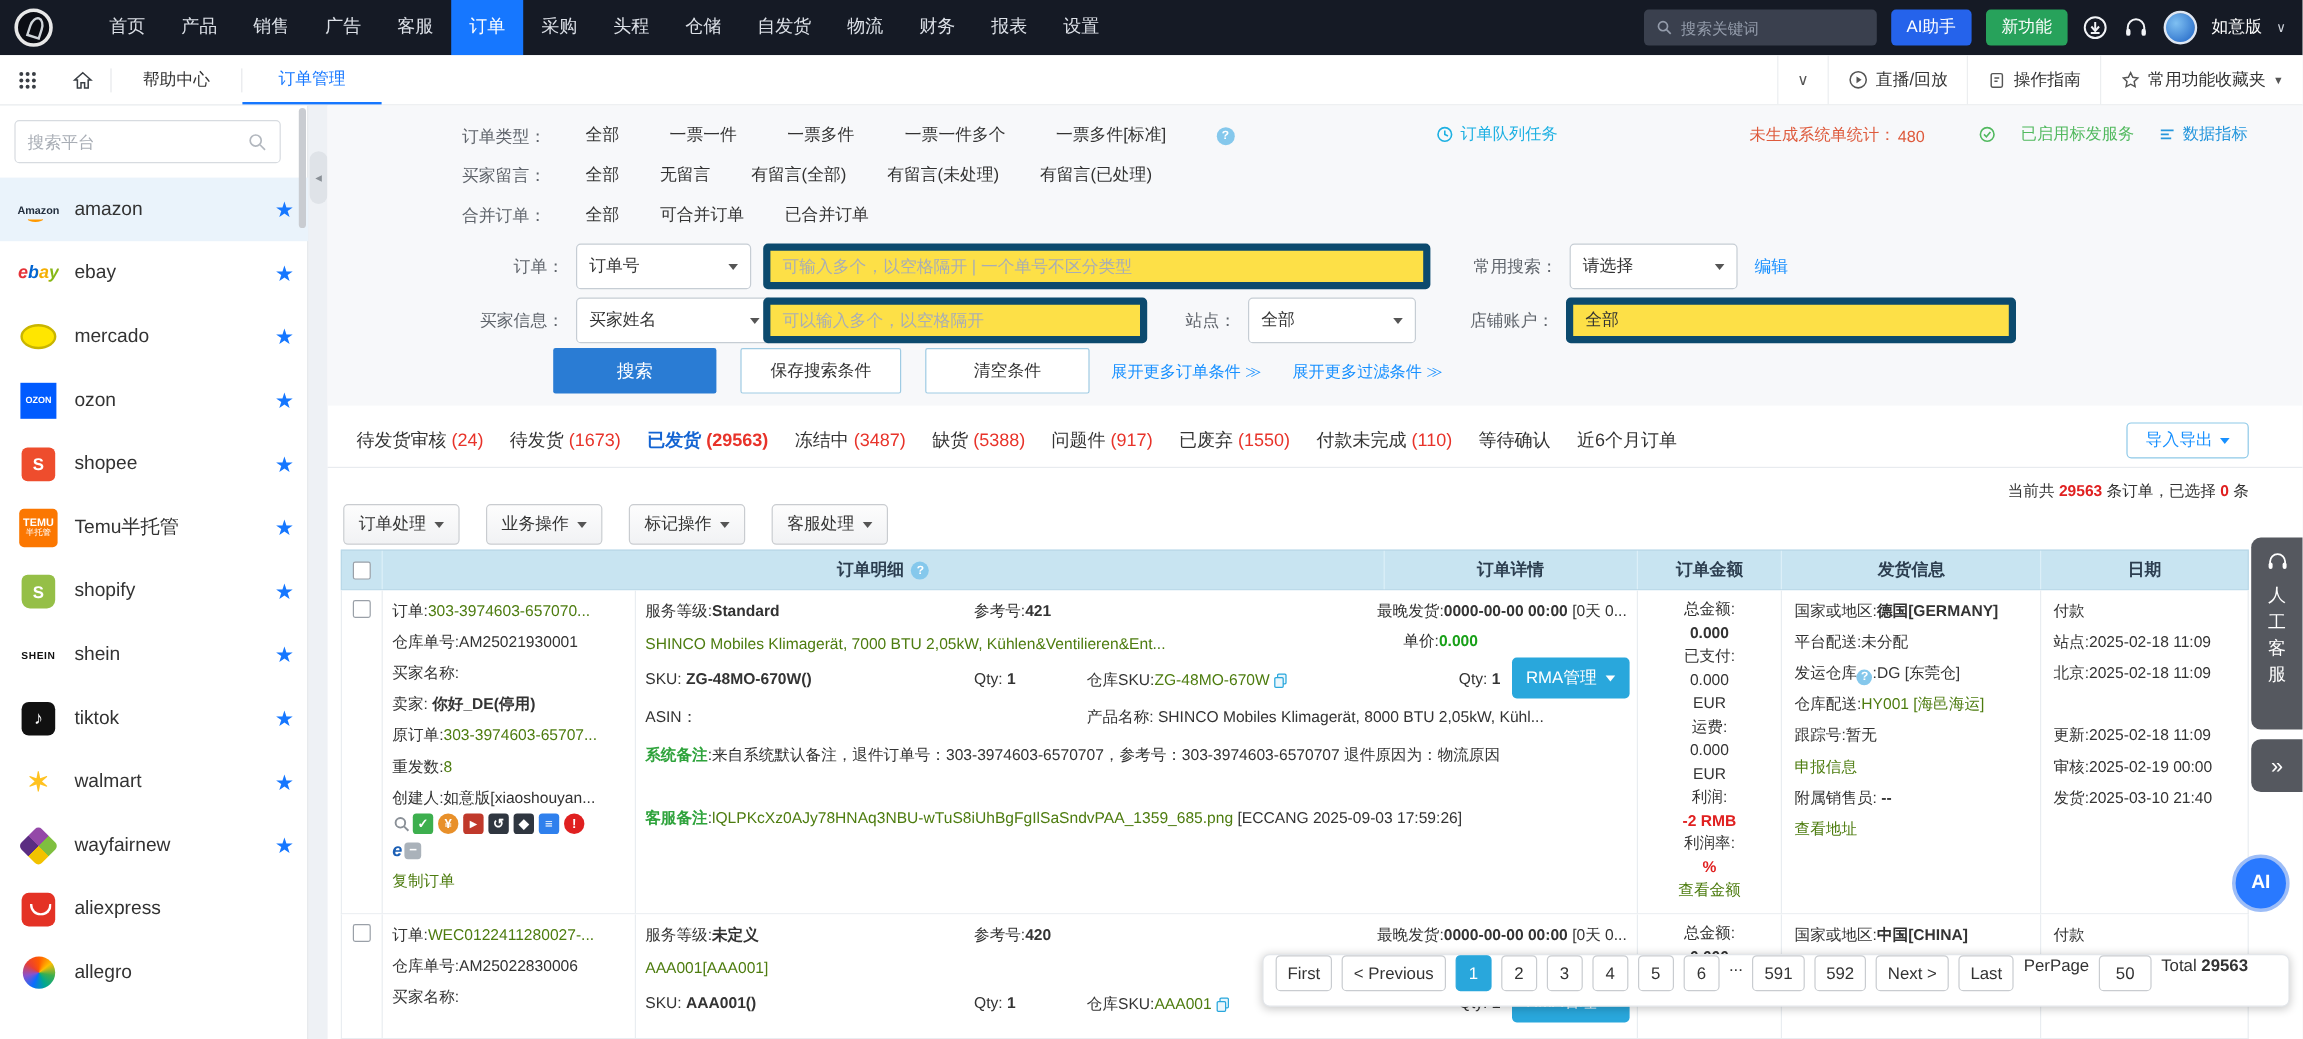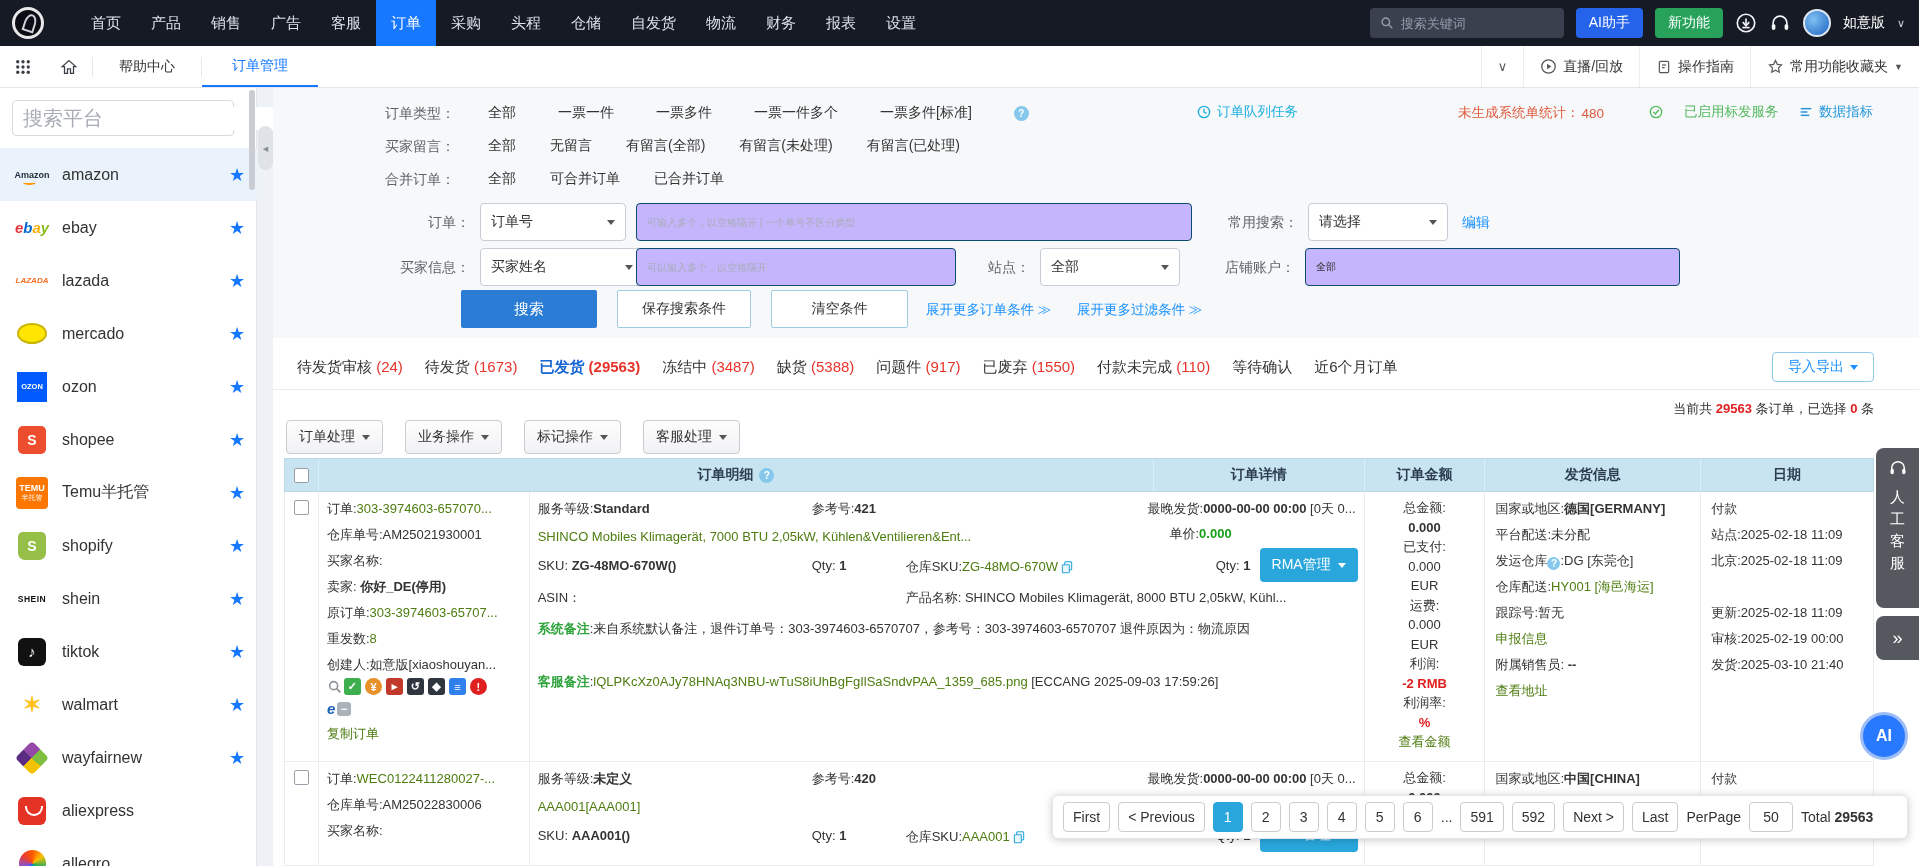--- a/index.html
+++ b/index.html
@@ -29,21 +29,21 @@
 .tb-div{width:1px;height:20px;background:#e6e8eb}
 .tb-item{padding:0 26px;font-size:14px;color:#333;height:100%;display:flex;align-items:center;cursor:pointer}
 .tb-tab{padding:0 30px;font-size:14px;color:#1677ff;height:100%;display:flex;align-items:center;border-bottom:2px solid #1677ff;cursor:pointer}
 .tabbar-right{margin-left:auto;display:flex;align-items:center;height:100%}
 .tbr{display:flex;align-items:center;gap:6px;font-size:14px;color:#333;padding:0 16px;height:100%;border-left:1px solid #eceef0;cursor:pointer;white-space:nowrap}
 .tbr svg{color:#555}
 .carext{font-size:9px;color:#555}
 
 .sidebar{position:absolute;left:0;top:88px;width:257px;height:778px;background:#fff;border-right:1px solid #e2e5e9}
 .sb-search{position:absolute;left:12px;top:12px;width:222px;height:36px;border:1px solid #d7dbe0;border-radius:4px;display:flex;align-items:center;padding:0 10px}
-.sb-search input{border:none;outline:none;flex:1;font-size:20px;color:#1d4ed8}
+.sb-search input{border:none;outline:none;flex:1;font-size:14px;color:#1d4ed8}
 .sb-search input::placeholder{color:#a8adb5}
 .sb-search svg{color:#b3b8bf}
 .plat-list{position:absolute;left:0;top:60px;width:257px}
 .plat{height:53px;display:flex;align-items:center;padding-left:16px;cursor:pointer}
 .plat.active{background:#eaf3fb}
 .plat-icon{width:32px;height:32px;display:flex;align-items:center;justify-content:center;margin-right:14px;flex-direction:column;flex-shrink:0}
 .plat-name{font-size:16px;color:#333;flex:1;white-space:nowrap}
 .plat-star{width:40px;text-align:center;cursor:pointer}
 .plat-star::after{content:"★";color:#1677ff;font-size:18px}
 .plat.nostar .plat-star::after{content:""}
@@ -76,21 +76,21 @@
 .fopt{cursor:pointer;white-space:nowrap}
 .qmark{width:15px;height:15px;border-radius:50%;background:#85c8ec;color:#fff;font-size:10px;font-weight:bold;display:inline-flex;align-items:center;justify-content:center;cursor:pointer}
 .qmark::after{content:"?"}
 .linkish{cursor:pointer;white-space:nowrap;display:flex;align-items:center;gap:5px;position:absolute;font-size:13.5px}
 .c-cyan{color:#1db0e2}
 .c-orange{color:#de5a3c}
 .c-green{color:#52b95f}
 .c-blue{color:#2596dc}
 .fselect{position:absolute;height:38px;background:#fff;border:1px solid #c6cdd4;border-radius:4px;display:flex;align-items:center;justify-content:space-between;padding:0 10px;font-size:14px;color:#333;cursor:pointer}
 .fselect::after{content:"";width:0;height:0;border-left:4px solid transparent;border-right:4px solid transparent;border-top:5px solid #555}
-.finput{position:absolute;height:38px;background:#c4b5fd;border:1px solid #0c4a6e;border-radius:4px;font-size:10px;color:#333;padding:0 10px;outline:none}
+.finput{position:absolute;height:38px;background:#fde047;border:6px solid #0c4a6e;border-radius:4px;font-size:14px;color:#333;padding:0 10px;outline:none}
 .finput::placeholder{color:#a8adb5}
 .btn-search{position:absolute;left:461px;top:290px;width:136px;height:38px;background:#2a7cd4;color:#fff;font-size:15px;border:none;border-radius:2px;cursor:pointer}
 .btn-light{position:absolute;height:38px;background:#fff;border:1px solid #9fcbe3;border-radius:2px;color:#333;font-size:14px;cursor:pointer}
 .flink{position:absolute;color:#1890ff;font-size:13.5px;cursor:pointer;white-space:nowrap}
 
 .otabs{position:absolute;left:286px;top:345px;height:44px;display:flex;align-items:center}
 .otab{font-size:15px;color:#333;padding:0 11px;white-space:nowrap;cursor:pointer}
 .otab .cnt{color:#e8332a}
 .otab.cur{color:#1464d2;font-weight:bold}
 .otab.cur .cnt{font-weight:bold}
@@ -115,21 +115,21 @@
 .grn{color:#2fa33c;font-weight:bold}
 .red{color:#e02020;font-weight:bold}
 .price-grn{color:#18a018;font-weight:bold}
 .copyic{display:inline-block;vertical-align:-3px;margin-left:2px}
 .rma{position:absolute;right:6px;top:56px;width:98px;height:34px;background:#29a7dc;border:none;border-radius:4px;color:#fff;font-size:14px;display:flex;align-items:center;justify-content:center;gap:7px;cursor:pointer}
 .rma::after{content:"";width:0;height:0;border-left:4px solid transparent;border-right:4px solid transparent;border-top:5px solid #fff}
 .amt{position:absolute;left:0;top:6px;width:100%;display:flex;flex-direction:column;align-items:center;font-size:13px;color:#333;line-height:19.5px}
 .mini{width:17px;height:17px;border-radius:3px;display:inline-flex;align-items:center;justify-content:center;color:#fff;font-size:11px;font-weight:bold;margin-right:3px}
 .icons-row{position:absolute;left:8px;display:flex;align-items:center}
 
-.pager{position:absolute;left:1052px;top:795px;width:856px;height:44px;background:#fff;border:1px solid #e3e6ea;border-radius:6px;box-shadow:0 1px 8px rgba(0,0,0,.22);display:flex;align-items:center;gap:8px;padding:0 10px;z-index:40}
+.pager{position:absolute;left:1052px;top:795px;width:856px;height:44px;background:#fff;border:1px solid #e3e6ea;border-radius:6px;box-shadow:0 1px 8px rgba(0,0,0,.22);display:flex;gap:8px;padding:0 10px;z-index:40}
 .pbtn{height:30px;min-width:30px;padding:0 9px;border:1px solid #c9ccd0;border-radius:4px;background:#fff;font-size:14px;color:#333;display:flex;align-items:center;justify-content:center;cursor:pointer;white-space:nowrap}
 .pbtn.cur{background:#29a7dc;border-color:#29a7dc;color:#fff}
 .pell{font-size:14px;color:#333}
 .ppinput{width:44px;height:30px;border:1px solid #c9ccd0;border-radius:4px;text-align:center;font-size:14px;color:#333;outline:none}
 .ptotal{font-size:14px;color:#333;white-space:nowrap}
 
 .svc{position:absolute;left:1876px;top:448px;width:43px;height:160px;background:#55585f;border-radius:8px 0 0 8px;display:flex;flex-direction:column;align-items:center;padding-top:10px;gap:8px;z-index:50;cursor:pointer}
 .svc-txt{color:#fff;font-size:15px;width:16px;line-height:22px;text-align:center;word-break:break-all}
 .collapse{position:absolute;left:1876px;top:616px;width:43px;height:44px;background:#55585f;border-radius:8px 0 0 8px;color:#fff;font-size:18px;display:flex;align-items:center;justify-content:center;z-index:50;cursor:pointer}
 .aibtn{position:absolute;left:1860px;top:712px;width:48px;height:48px;border-radius:50%;background:#2979ff;border:3px solid #9dbdf7;color:#fff;font-size:16px;font-weight:bold;display:flex;align-items:center;justify-content:center;z-index:50;cursor:pointer}
@@ -259,27 +259,20 @@
       </div>
       <div class="plat">
         <span class="plat-icon">
             <span class="i-ebay">ebay</span>
           </span>
         <span class="plat-name">ebay</span>
         <span class="plat-star"></span>
       </div>
       <div class="plat">
         <span class="plat-icon">
-            <span class="i-lazada">LAZADA</span>
-          </span>
-        <span class="plat-name">lazada</span>
-        <span class="plat-star"></span>
-      </div>
-      <div class="plat">
-        <span class="plat-icon">
             <span class="i-mercado"></span>
           </span>
         <span class="plat-name">mercado</span>
         <span class="plat-star"></span>
       </div>
       <div class="plat">
         <span class="plat-icon">
             <span class="i-ozon">OZON</span>
           </span>
         <span class="plat-name">ozon</span>

